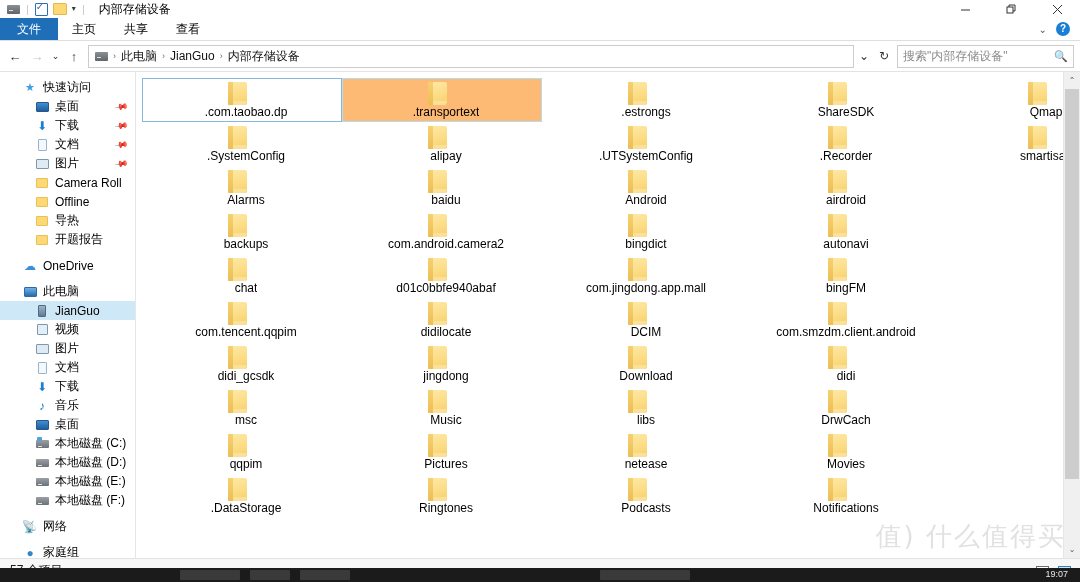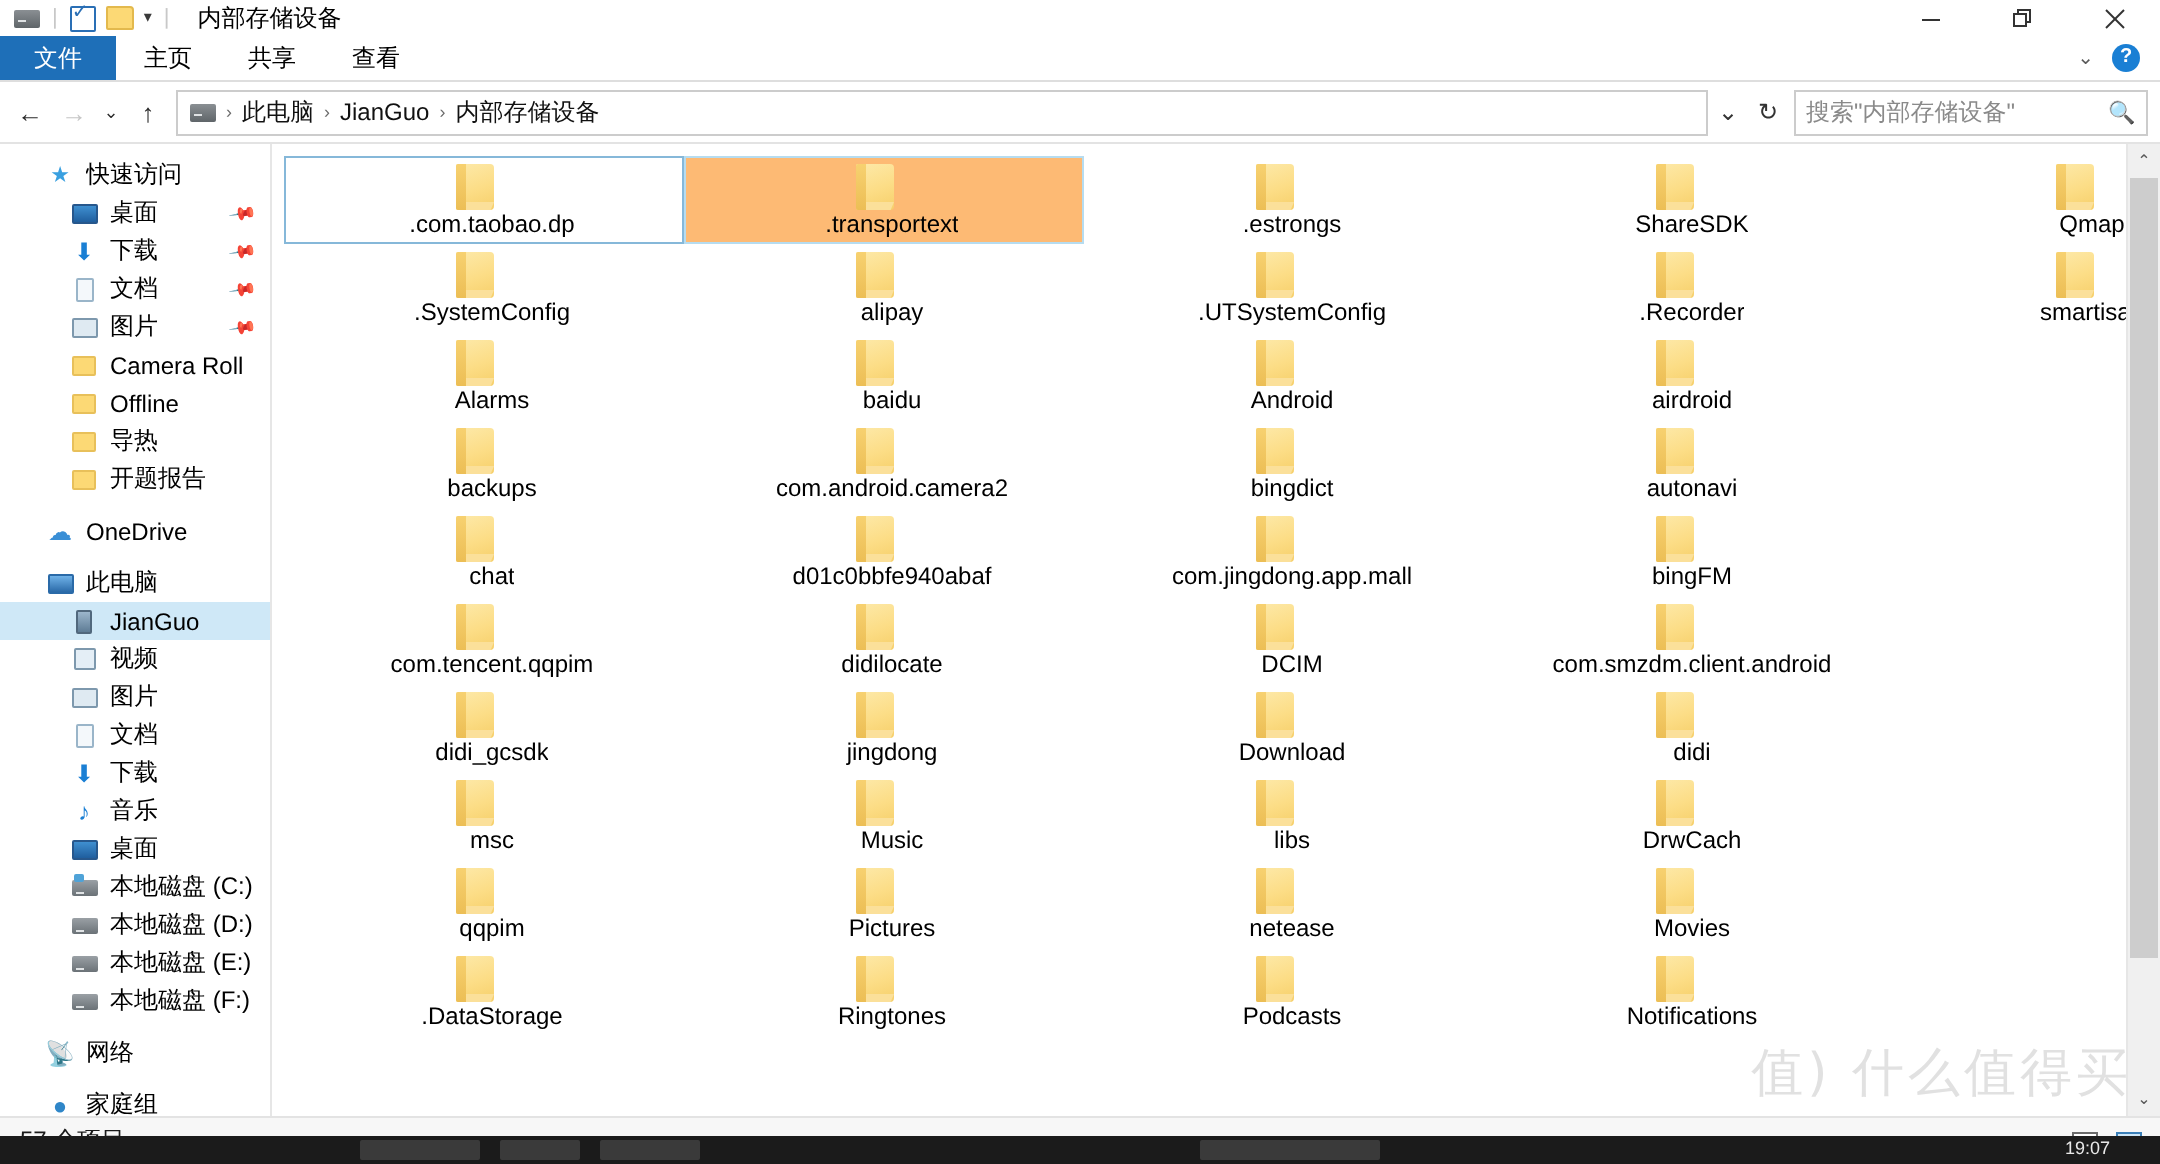--- a/index.html
+++ b/index.html
@@ -410,21 +410,21 @@
     width:4px; height:4px; background:#4f9ad6;
   }
 
   
   .taskstrip {
     position: absolute; left: 0; bottom: 0;
     width: 1080px; height: 14px;
     background: #1b1b1b;
   }
   .taskstrip .clock {
-    position: absolute; right: 25px; top: 1px;
+    position: absolute; right: 12px; top: 1px;
     color: #e8e8e8; font-size: 9px;
   }
   .taskstrip .tile {
     position: absolute; top: 2px;
     height: 10px; background: #3a3a3a; border-radius: 1px;
   }
 
   
   .watermark {
     position: absolute;

